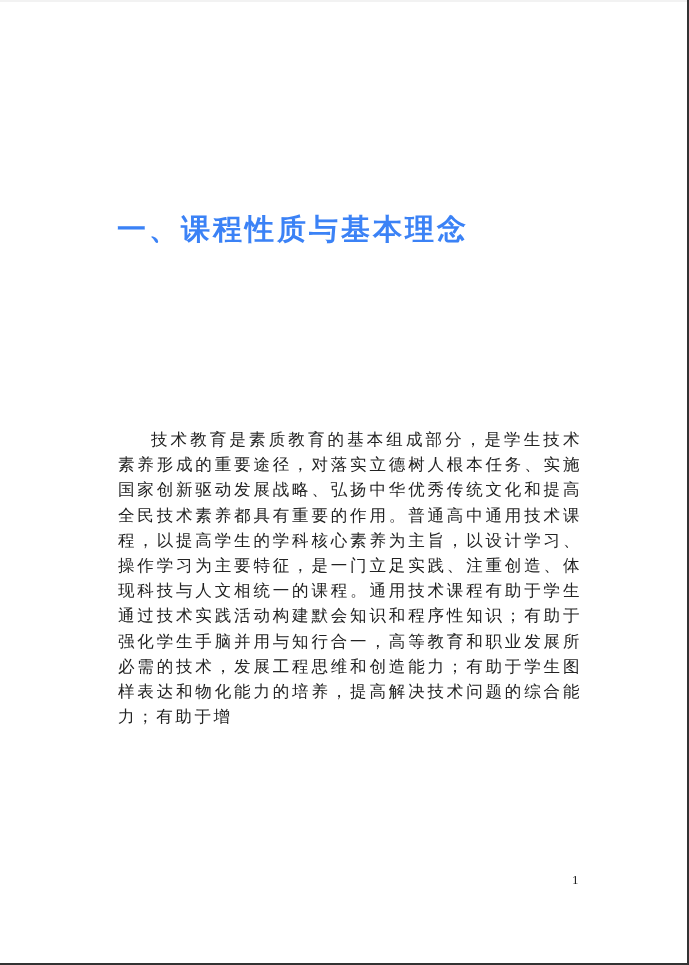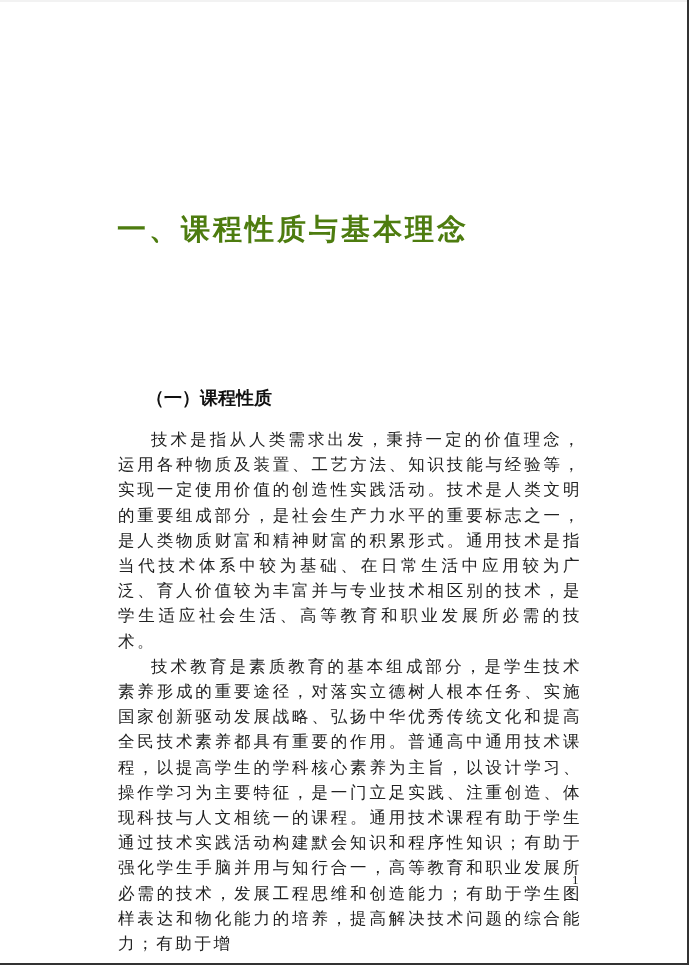--- a/index.html
+++ b/index.html
@@ -33,21 +33,21 @@
     }
     .chapter-title {
       position: absolute;
       left: 117px;
       top: 190px;
       font-size: 29px;
       font-weight: bold;
       letter-spacing: 3px;
       line-height: 40px;
       white-space: nowrap;
-      color: #4d7c0f;
+      color: #3b82f6;
     }
     .section-title {
       position: absolute;
       left: 146px;
       top: 371px;
       font-size: 18px;
       font-weight: bold;
       line-height: 24px;
       white-space: nowrap;
       color: #111111;
@@ -79,21 +79,19 @@
     }
   </style>
 </head>
 <body>
 
 <div class="page">
   <div class="top-shade"></div>
 
   <h1 class="chapter-title">一、课程性质与基本理念</h1>
 
-  <h2 class="section-title">（一）课程性质</h2>
 
   <div class="body-text">
-    <p>技术是指从人类需求出发，秉持一定的价值理念，运用各种物质及装置、工艺方法、知识技能与经验等，实现一定使用价值的创造性实践活动。技术是人类文明的重要组成部分，是社会生产力水平的重要标志之一，是人类物质财富和精神财富的积累形式。通用技术是指当代技术体系中较为基础、在日常生活中应用较为广泛、育人价值较为丰富并与专业技术相区别的技术，是学生适应社会生活、高等教育和职业发展所必需的技术。</p>
     <p>技术教育是素质教育的基本组成部分，是学生技术素养形成的重要途径，对落实立德树人根本任务、实施国家创新驱动发展战略、弘扬中华优秀传统文化和提高全民技术素养都具有重要的作用。普通高中通用技术课程，以提高学生的学科核心素养为主旨，以设计学习、操作学习为主要特征，是一门立足实践、注重创造、体现科技与人文相统一的课程。通用技术课程有助于学生通过技术实践活动构建默会知识和程序性知识；有助于强化学生手脑并用与知行合一，高等教育和职业发展所必需的技术，发展工程思维和创造能力；有助于学生图样表达和物化能力的培养，提高解决技术问题的综合能力；有助于增</p>
   </div>
 
   <div class="page-number">1</div>
 </div>
 
 </body></html>

